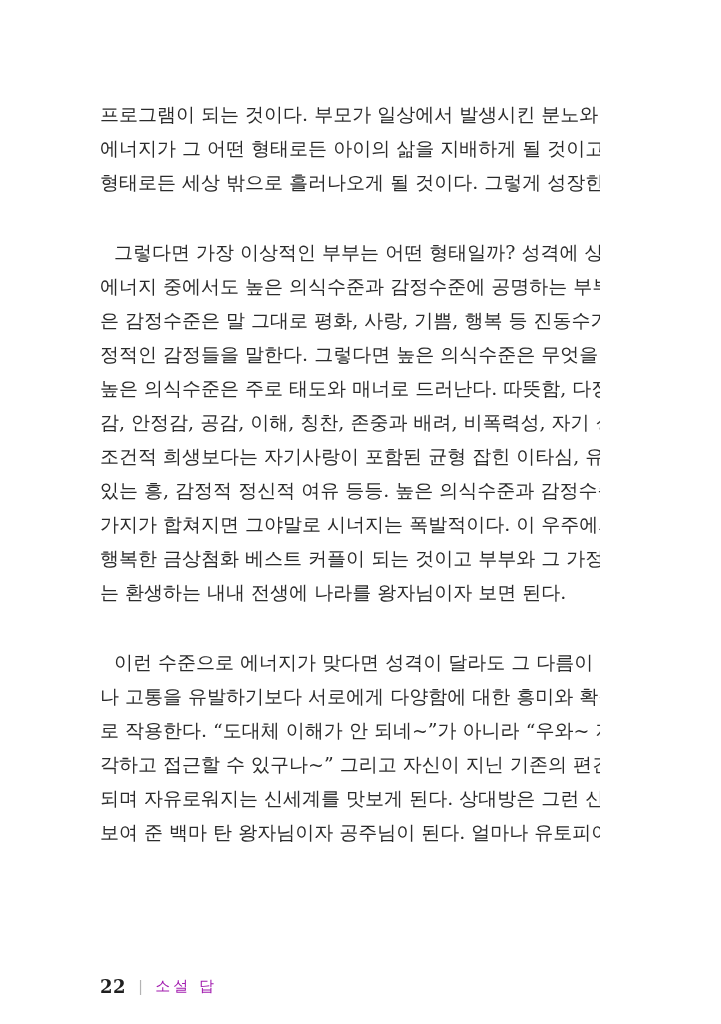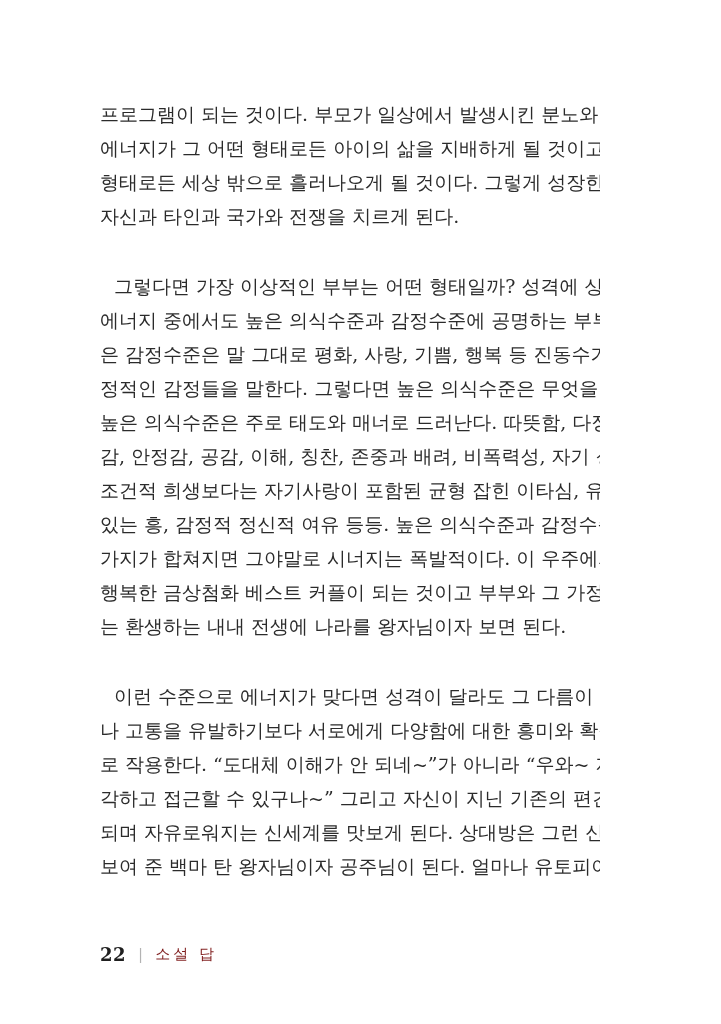--- a/index.html
+++ b/index.html
@@ -41,56 +41,55 @@
   }
   .line.last {
     text-align-last: left;
   }
   .paragraph.indent .line:first-child {
     text-indent: 14px;
   }
   .footer {
     position: absolute;
     left: 100px;
-    top: 941px;
+    top: 973px;
     display: flex;
     align-items: center;
     height: 26px;
   }
   .page-number {
     font-size: 18px;
     font-weight: bold;
     color: #1f1f1f;
     letter-spacing: 0.5px;
   }
   .footer-divider {
     color: #b3b3b3;
     font-size: 15px;
     margin: 0 12px;
     font-weight: normal;
   }
   .book-title {
     font-size: 15px;
-    color: #7f1d1d;
+    color: #a21caf;
     letter-spacing: 3px;
     text-align: center;
   }
 </style>
 </head>
 <body>
 
 <div class="page">
 
   <div class="text-block">
 
   <div class="paragraph">
         <div class="line">프로그램이 되는 것이다. 부모가 일상에서 발생시킨 분노와 폭력적인</div>
         <div class="line">에너지가 그 어떤 형태로든 아이의 삶을 지배하게 될 것이고 그 어떤</div>
         <div class="line">형태로든 세상 밖으로 흘러나오게 될 것이다. 그렇게 성장한 인간은</div>
-        <div class="line last">자신과 타인과 국가와 전쟁을 치르게 된다.</div>
       </div>
       <div class="paragraph indent">
         <div class="line">그렇다면 가장 이상적인 부부는 어떤 형태일까? 성격에 상관없이</div>
         <div class="line">에너지 중에서도 높은 의식수준과 감정수준에 공명하는 부부이다. 높</div>
         <div class="line">은 감정수준은 말 그대로 평화, 사랑, 기쁨, 행복 등 진동수가 높은 긍</div>
         <div class="line">정적인 감정들을 말한다. 그렇다면 높은 의식수준은 무엇을 말할까?</div>
         <div class="line">높은 의식수준은 주로 태도와 매너로 드러난다. 따뜻함, 다정함, 신뢰</div>
         <div class="line">감, 안정감, 공감, 이해, 칭찬, 존중과 배려, 비폭력성, 자기 성찰력, 무</div>
         <div class="line">조건적 희생보다는 자기사랑이 포함된 균형 잡힌 이타심, 유머, 격조</div>
         <div class="line">있는 흥, 감정적 정신적 여유 등등. 높은 의식수준과 감정수준 이 두</div>

